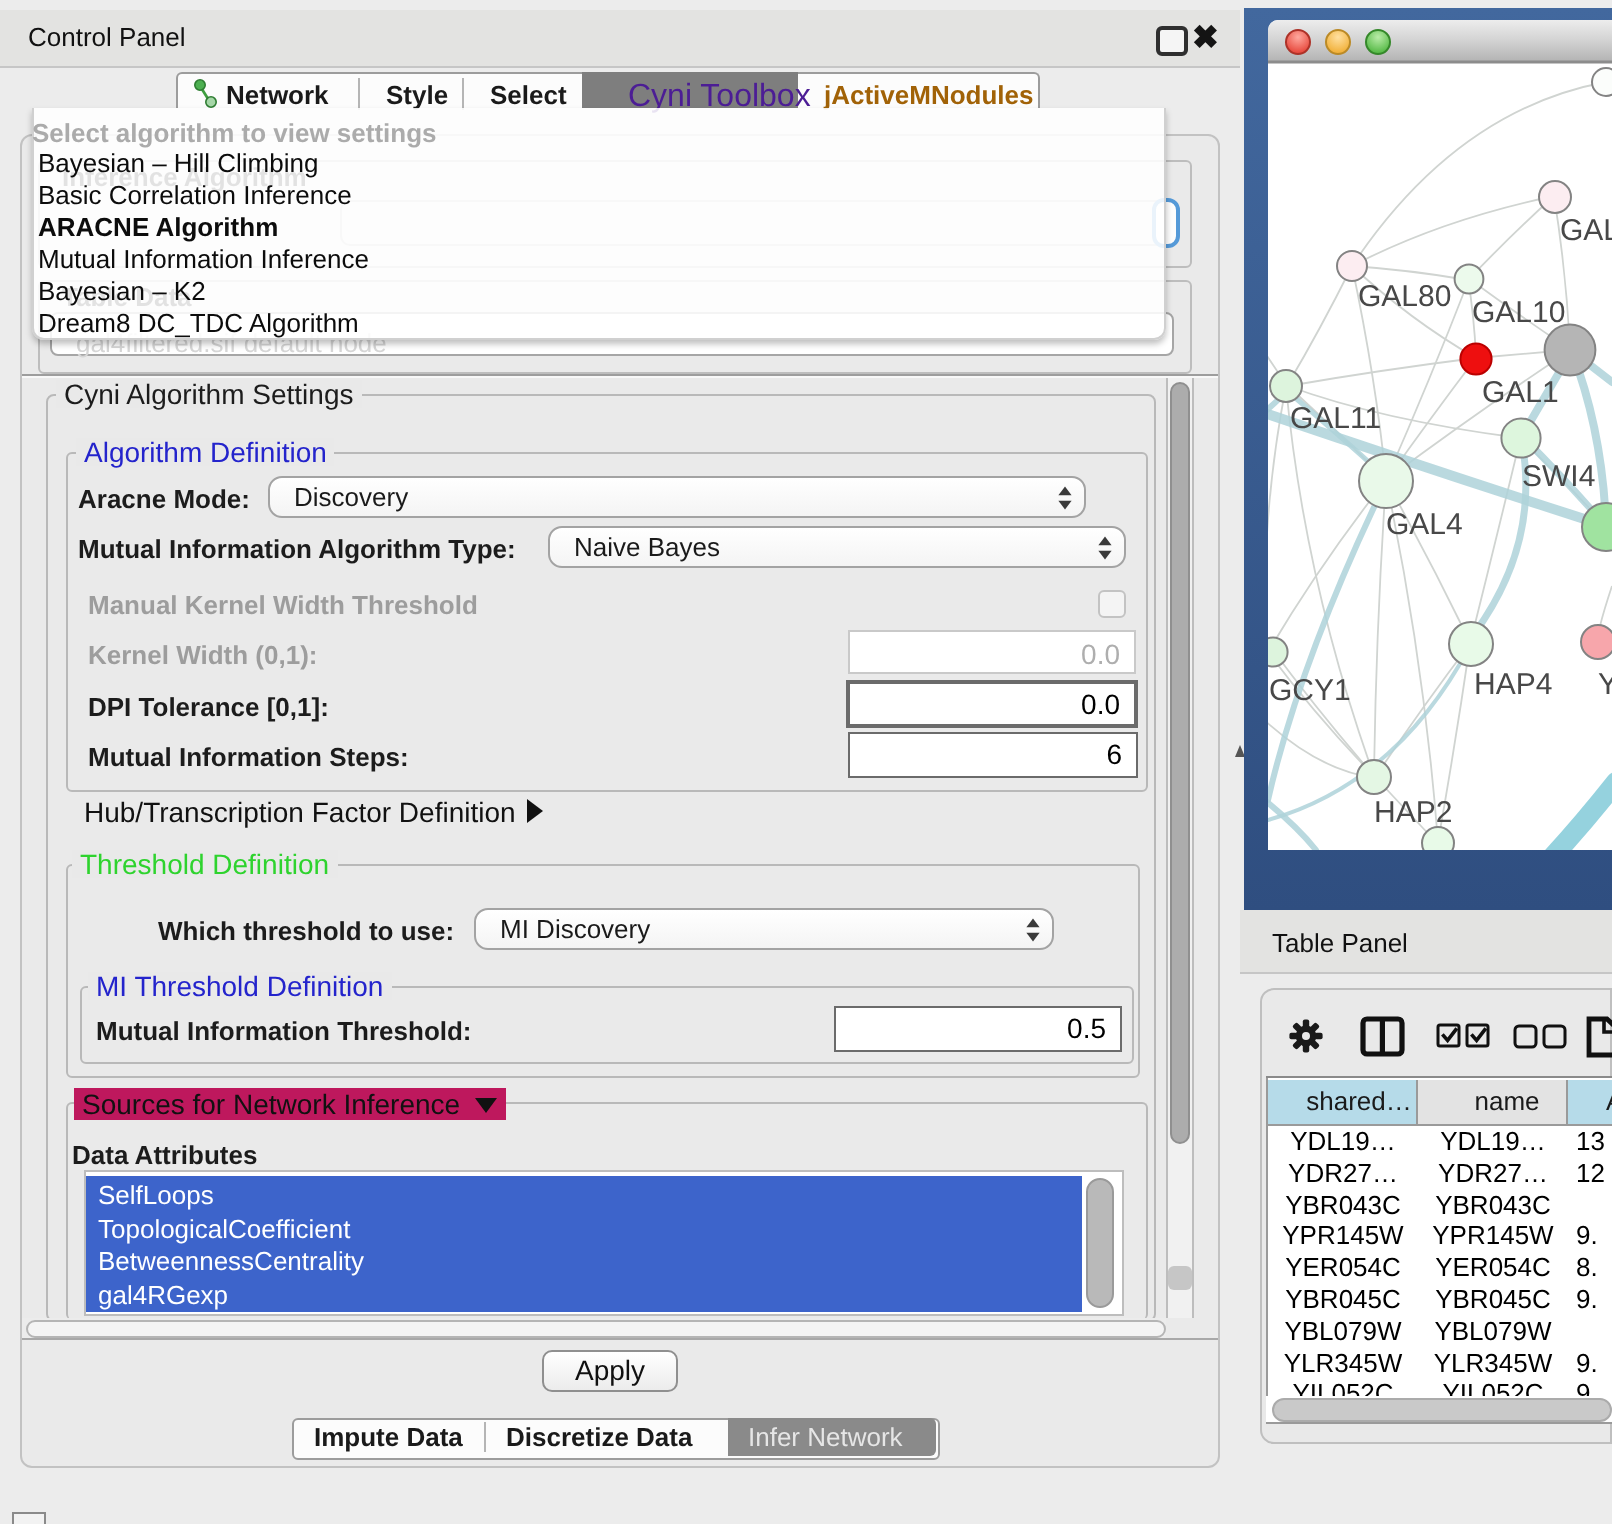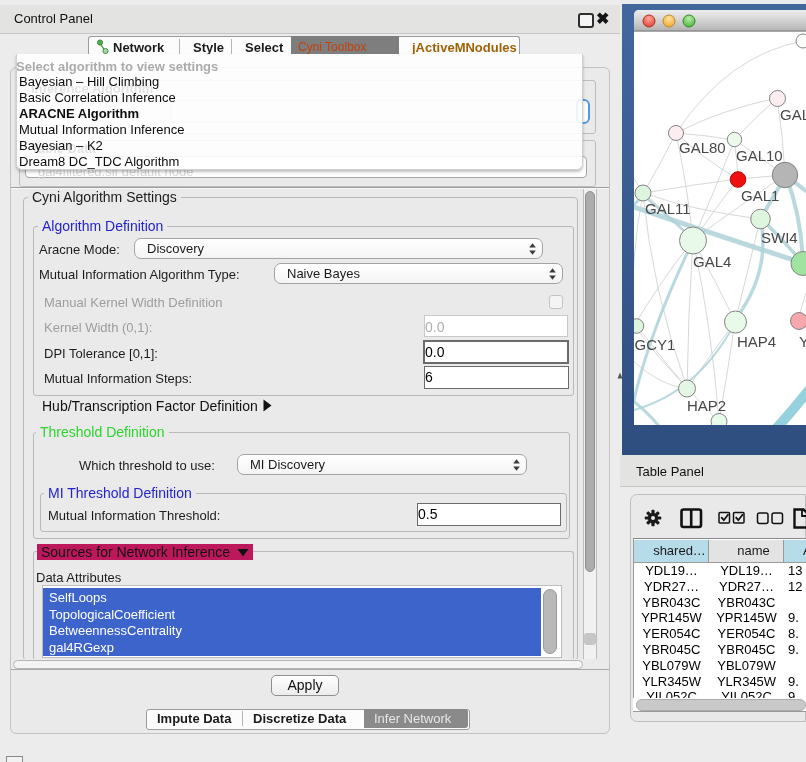--- a/index.html
+++ b/index.html
@@ -1,42 +1,42 @@
 <!DOCTYPE html>
 <html><head><meta charset="utf-8"><style>
 html,body{margin:0;padding:0}
 body{width:806px;height:762px;position:relative;overflow:hidden;background:#ececec;
   font-family:"Liberation Sans",sans-serif;-webkit-font-smoothing:antialiased}
 .a{position:absolute}
 .b{font-weight:bold}
 .grp{position:absolute;border:1px solid #b9b9b9;border-radius:3px}
 .gtitle{position:absolute;background:#e9e9e9;padding:0 4px;line-height:14px;font-size:14px}
-.fld{position:absolute;background:#fff;font-size:14px;line-height:22px;padding-right:7px;box-sizing:border-box}
+.fld{position:absolute;background:#fff;font-size:14px;text-align:right;line-height:22px;padding-right:7px;box-sizing:border-box}
 .combo{position:absolute;background:linear-gradient(#ffffff,#f4f4f4);border:1px solid #a3a3a3;border-radius:7px;box-sizing:border-box;font-size:13px;color:#1a1a1a}
 .combo .tx{position:absolute;left:12px;top:0;line-height:20px;white-space:nowrap}
-.lbl{position:absolute;font-size:13px;font-weight:normal;color:#1c1c1c;white-space:nowrap}
+.lbl{position:absolute;font-size:13px;font-weight:bold;color:#1c1c1c;white-space:nowrap}
 .arr{position:absolute;right:6px;top:50%;width:7px;height:12px;margin-top:-6px}
 </style></head><body>
 
 <div class="a" style="left:0;top:0;width:620px;height:762px;background:#ececec"></div>
 
 <div class="a" style="left:0;top:5px;width:620px;height:28px;background:#e3e3e1;border-bottom:1px solid #c6c6c6"></div>
 <div class="a" style="left:14px;top:11px;font-size:13px;color:#111">Control Panel</div>
 <div class="a" style="left:578px;top:13px;width:12px;height:11px;border:2px solid #2f2f2f;border-radius:3px;background:#f5f5f5"></div>
 <div class="a" style="left:596px;top:9px;font-size:16px;font-weight:bold;color:#141414">✖</div>
 
 <div class="a" style="left:88px;top:36px;width:432px;height:18px;border:1px solid #9c9c9c;border-radius:3px 3px 0 0;border-bottom:none;background:#fcfcfc;box-sizing:border-box"></div>
 
 <div class="a" style="left:179px;top:39px;width:1px;height:16px;background:#b5b5b5"></div>
 <div class="a" style="left:231px;top:39px;width:1px;height:16px;background:#b5b5b5"></div>
 <div class="a b" style="left:113px;top:40px;font-size:13px;color:#1a1a1a">Network</div>
 <div class="a b" style="left:193px;top:40px;font-size:13px;color:#1a1a1a">Style</div>
 <div class="a b" style="left:245px;top:40px;font-size:13px;color:#1a1a1a">Select</div>
 <div class="a" style="left:291px;top:36px;width:108px;height:18px;background:#7e7e7e"></div>
-<div class="a" style="left:298px;top:40px;font-size:12px;color:#c2410c">Cyni Toolbox</div>
+<div class="a" style="left:314px;top:40px;font-size:16px;color:#4c1d95">Cyni Toolbox</div>
 <div class="a b" style="left:412px;top:40px;font-size:13px;color:#a16207">jActiveMNodules</div>
 <svg class="a" style="left:96px;top:39px" width="15" height="16" viewBox="0 0 15 16">
   <line x1="4" y1="4" x2="9" y2="12" stroke="#3f9e3f" stroke-width="1.4"></line>
   <circle cx="4" cy="3.5" r="2.6" fill="#4caf50" stroke="#2e7d32" stroke-width="0.8"></circle>
   <circle cx="9.5" cy="12" r="2.6" fill="#a5d6a7" stroke="#2e7d32" stroke-width="0.8"></circle>
 </svg>
 
 <div class="a" style="left:10px;top:67px;width:600px;height:667px;background:#eaeaea;border:1px solid #c2c2c2;border-radius:6px;box-sizing:border-box"></div>
 
 <div class="a" style="left:19px;top:80px;width:575px;height:52px;border:1px solid #bdbdbd;border-radius:3px"></div>
@@ -78,21 +78,21 @@
   </div>
 <div class="lbl" style="left:39px;top:267px">Mutual Information Algorithm Type:</div>
 <div class="combo" style="left:274px;top:263px;width:289px;height:21px">
     <span class="tx">Naive Bayes</span>
  <svg class="arr" viewBox="0 0 7 12">
       <path d="M3.5 0.2 L6.8 4.6 L0.2 4.6 Z" fill="#3a3a3a"></path>
       <path d="M3.5 11.8 L6.8 7.4 L0.2 7.4 Z" fill="#3a3a3a"></path>
     </svg>
   </div>
 
-<div class="lbl" style="left:44px;top:295px;color:#9d9d9d">Manual Kernel Width Definition</div>
+<div class="lbl" style="left:44px;top:295px;color:#9d9d9d">Manual Kernel Width Threshold</div>
 <div class="a" style="left:549px;top:295px;width:12px;height:12px;border:1px solid #c3c3c3;border-radius:3px;background:#f4f4f4"></div>
 
 <div class="lbl" style="left:44px;top:320px;color:#9d9d9d">Kernel Width (0,1):</div>
 <div class="fld" style="left:424px;top:315px;width:144px;height:22px;border:1px solid #c9c9c9;color:#aeaeae">0.0</div>
 
 <div class="lbl" style="left:44px;top:346px">DPI Tolerance [0,1]:</div>
 <div class="fld" style="left:423px;top:340px;width:146px;height:24px;border:2px solid #6b6b6b;line-height:20px;color:#000">0.0</div>
 
 <div class="lbl" style="left:44px;top:371px">Mutual Information Steps:</div>
 <div class="fld" style="left:424px;top:366px;width:145px;height:23px;border:1.5px solid #6b6b6b;line-height:20px;color:#000">6</div>

